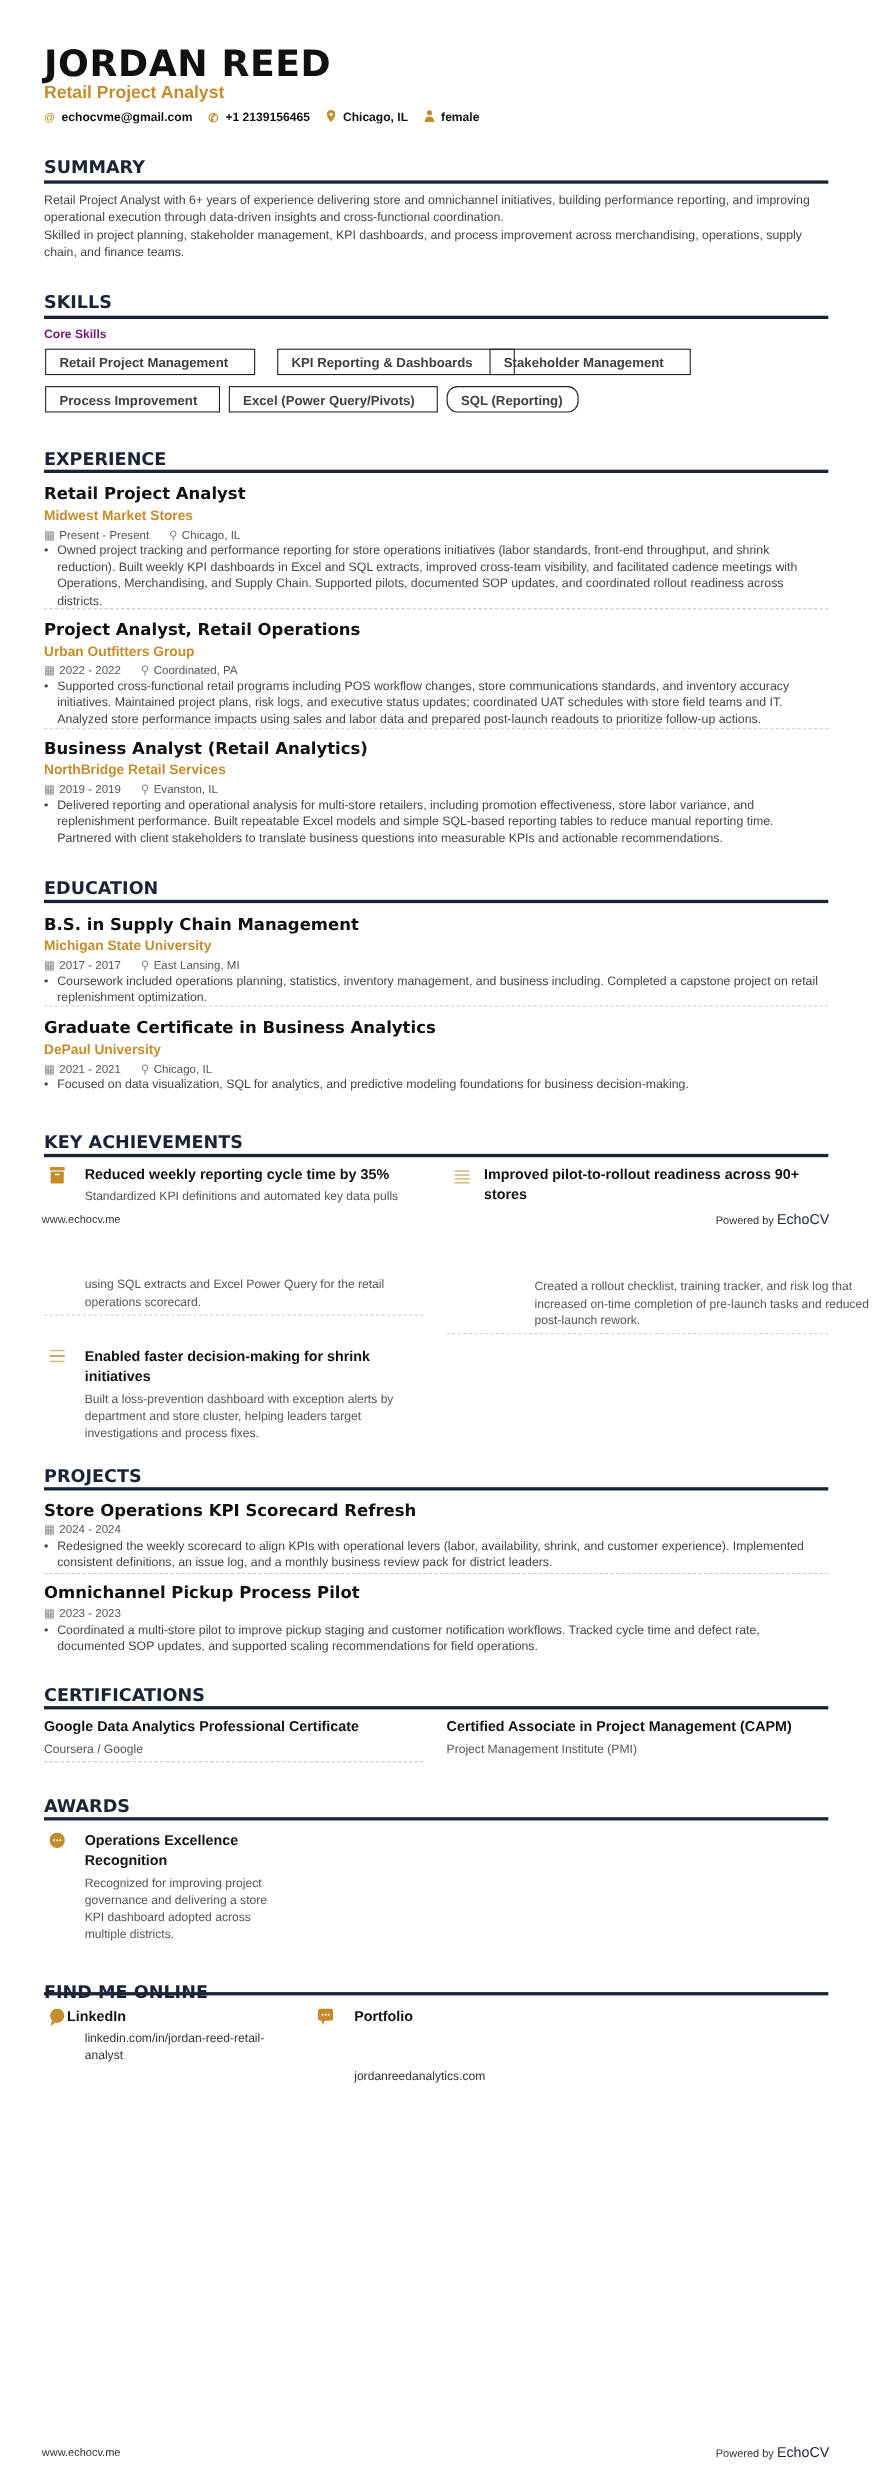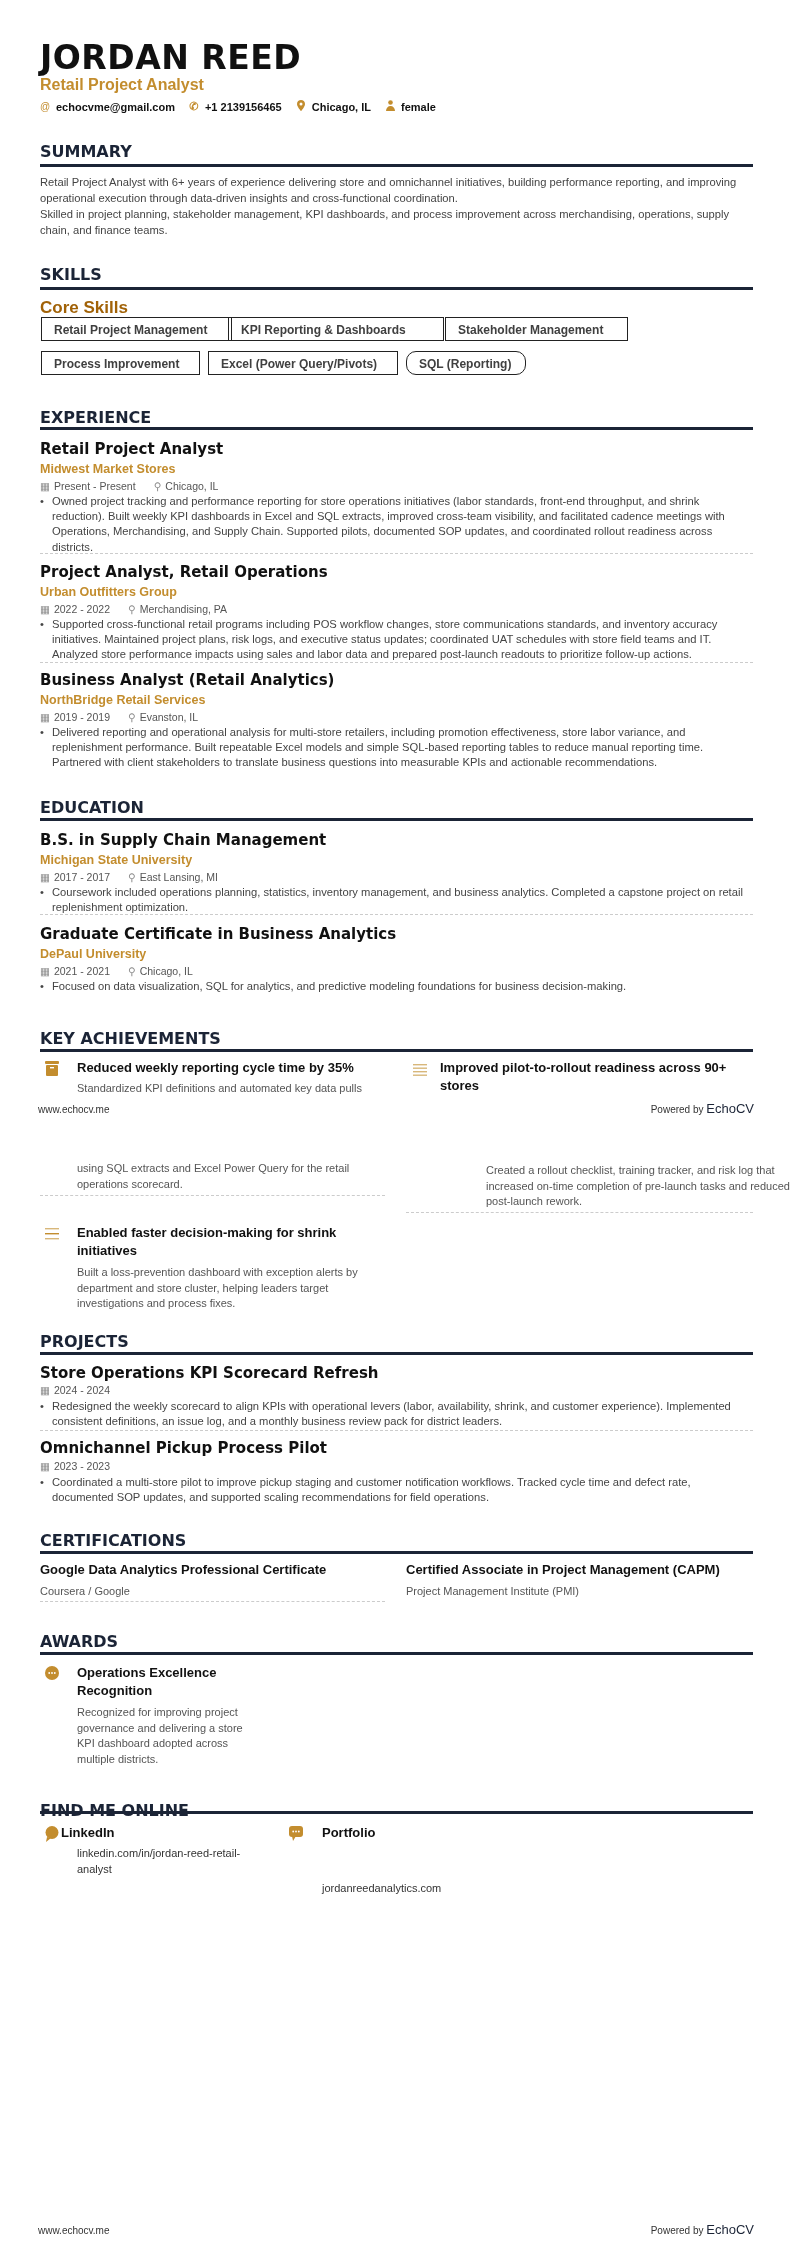--- a/index.html
+++ b/index.html
@@ -8,21 +8,21 @@
   .abs { position:absolute; }
   .name { left:40px; top:38px; font-family:"DejaVu Sans", sans-serif; font-weight:bold;
           font-size:33px; color:#111; letter-spacing:0.5px; }
   .role { left:40px; top:76px; font-weight:bold; font-size:16px; color:#c38d2e; }
   .contacts { left:40px; top:100px; display:flex; gap:14px; font-size:11px; font-weight:bold; color:#111; align-items:center; }
   .contact { display:flex; align-items:center; gap:6px; }
   .ic { color:#c38d2e; font-size:11px; display:inline-block; width:10px; text-align:center; }
   .sec-title { left:40px; font-family:"DejaVu Sans", sans-serif; font-weight:bold; font-size:16px; color:#1b2436; }
   .rule { left:40px; width:713px; height:3px; background:#1b2436; }
   .para { left:40px; width:713px; font-size:11.2px; line-height:15.5px; color:#444; }
-  .sub { left:40px; font-weight:bold; font-size:17px; color:#a16207;text-align:right; }
+  .sub { left:40px; font-weight:bold; font-size:11px; color:#701a75;text-align:right; }
   .chip { position:absolute; border:1.5px solid #222; font-weight:bold; font-size:12px; color:#404040;
           height:24px; line-height:24px; padding:0 12px; box-sizing:border-box; white-space:nowrap; }
   .job-title { left:40px; font-family:"DejaVu Sans", sans-serif; font-weight:bold; font-size:15px; color:#111; }
   .company { left:40px; font-weight:bold; font-size:12.5px; color:#c38d2e; }
   .meta { left:40px; font-size:10.5px; color:#555; display:flex; gap:18px; }
   .meta span.g { color:#888; margin-right:4px; }
   .bullet { left:40px; width:713px; font-size:11.2px; line-height:15.2px; color:#444; padding-left:12px; box-sizing:border-box; }
   .bullet::before { content:"•"; position:absolute; left:0; top:0; color:#444; }
   .dash { left:40px; width:713px; border-top:1px dashed #ccc; height:0; }
   .ach-title { font-weight:bold; font-size:13px; color:#111; line-height:18px; }
@@ -63,21 +63,21 @@
 
 <div class="abs sec-title" style="top:142px">SUMMARY</div>
 <div class="abs rule" style="top:164px"></div>
 <div class="abs para" style="top:175px">Retail Project Analyst with 6+ years of experience delivering store and omnichannel initiatives, building performance reporting, and improving operational execution through data-driven insights and cross-functional coordination.</div>
 <div class="abs para" style="top:207px">Skilled in project planning, stakeholder management, KPI dashboards, and process improvement across merchandising, operations, supply chain, and finance teams.</div>
 
 <div class="abs sec-title" style="top:265px">SKILLS</div>
 <div class="abs rule" style="top:287px"></div>
 <div class="abs sub" style="top:298px">Core Skills</div>
 <div class="chip" style="left:41px;top:317px;width:191px;">Retail Project Management</div>
-<div class="chip" style="left:228px;top:317px;width:216px;">KPI Reporting &amp; Dashboards</div>
+<div class="chip" style="left:252px;top:317px;width:216px;">KPI Reporting &amp; Dashboards</div>
 <div class="chip" style="left:445px;top:317px;width:183px;">Stakeholder Management</div>
 <div class="chip" style="left:41px;top:351px;width:159px;">Process Improvement</div>
 <div class="chip" style="left:208px;top:351px;width:190px;">Excel (Power Query/Pivots)</div>
 <div class="chip" style="left:406px;top:351px;width:120px;border-radius:10px;">SQL (Reporting)</div>
 
 <div class="abs sec-title" style="top:408px">EXPERIENCE</div>
 <div class="abs rule" style="top:427px"></div>
 
 <div class="abs job-title" style="top:440px">Retail Project Analyst</div>
 <div class="abs company" style="top:462px">Midwest Market Stores</div>
@@ -85,21 +85,21 @@
   <div><span class="g">▦</span><span>Present - Present</span></div>
   <div><span class="g">⚲</span><span>Chicago, IL</span></div>
 </div>
 <div class="abs bullet" style="top:494px">Owned project tracking and performance reporting for store operations initiatives (labor standards, front-end throughput, and shrink reduction). Built weekly KPI dashboards in Excel and SQL extracts, improved cross-team visibility, and facilitated cadence meetings with Operations, Merchandising, and Supply Chain. Supported pilots, documented SOP updates, and coordinated rollout readiness across districts.</div>
 <div class="abs dash" style="top:553px"></div>
 
 <div class="abs job-title" style="top:563px">Project Analyst, Retail Operations</div>
 <div class="abs company" style="top:585px">Urban Outfitters Group</div>
 <div class="abs meta" style="top:603px">
   <div><span class="g">▦</span><span>2022 - 2022</span></div>
-  <div><span class="g">⚲</span><span>Merchandising, PA</span></div>
+  <div><span class="g">⚲</span><span>Coordinated, PA</span></div>
 </div>
 <div class="abs bullet" style="top:617px">Supported cross-functional retail programs including POS workflow changes, store communications standards, and inventory accuracy initiatives. Maintained project plans, risk logs, and executive status updates; coordinated UAT schedules with store field teams and IT. Analyzed store performance impacts using sales and labor data and prepared post-launch readouts to prioritize follow-up actions.</div>
 <div class="abs dash" style="top:662px"></div>
 
 <div class="abs job-title" style="top:671px">Business Analyst (Retail Analytics)</div>
 <div class="abs company" style="top:693px">NorthBridge Retail Services</div>
 <div class="abs meta" style="top:711px">
   <div><span class="g">▦</span><span>2019 - 2019</span></div>
   <div><span class="g">⚲</span><span>Evanston, IL</span></div>
 </div>
@@ -107,21 +107,21 @@
 
 <div class="abs sec-title" style="top:798px">EDUCATION</div>
 <div class="abs rule" style="top:818px"></div>
 
 <div class="abs job-title" style="top:831px">B.S. in Supply Chain Management</div>
 <div class="abs company" style="top:853px">Michigan State University</div>
 <div class="abs meta" style="top:871px">
   <div><span class="g">▦</span><span>2017 - 2017</span></div>
   <div><span class="g">⚲</span><span>East Lansing, MI</span></div>
 </div>
-<div class="abs bullet" style="top:885px">Coursework included operations planning, statistics, inventory management, and business analytics. Completed a capstone project on retail replenishment optimization.</div>
+<div class="abs bullet" style="top:885px">Coursework included operations planning, statistics, inventory management, and business including. Completed a capstone project on retail replenishment optimization.</div>
 <div class="abs dash" style="top:914px"></div>
 
 <div class="abs job-title" style="top:925px">Graduate Certificate in Business Analytics</div>
 <div class="abs company" style="top:947px">DePaul University</div>
 <div class="abs meta" style="top:965px">
   <div><span class="g">▦</span><span>2021 - 2021</span></div>
   <div><span class="g">⚲</span><span>Chicago, IL</span></div>
 </div>
 <div class="abs bullet" style="top:979px">Focused on data visualization, SQL for analytics, and predictive modeling foundations for business decision-making.</div>
 

